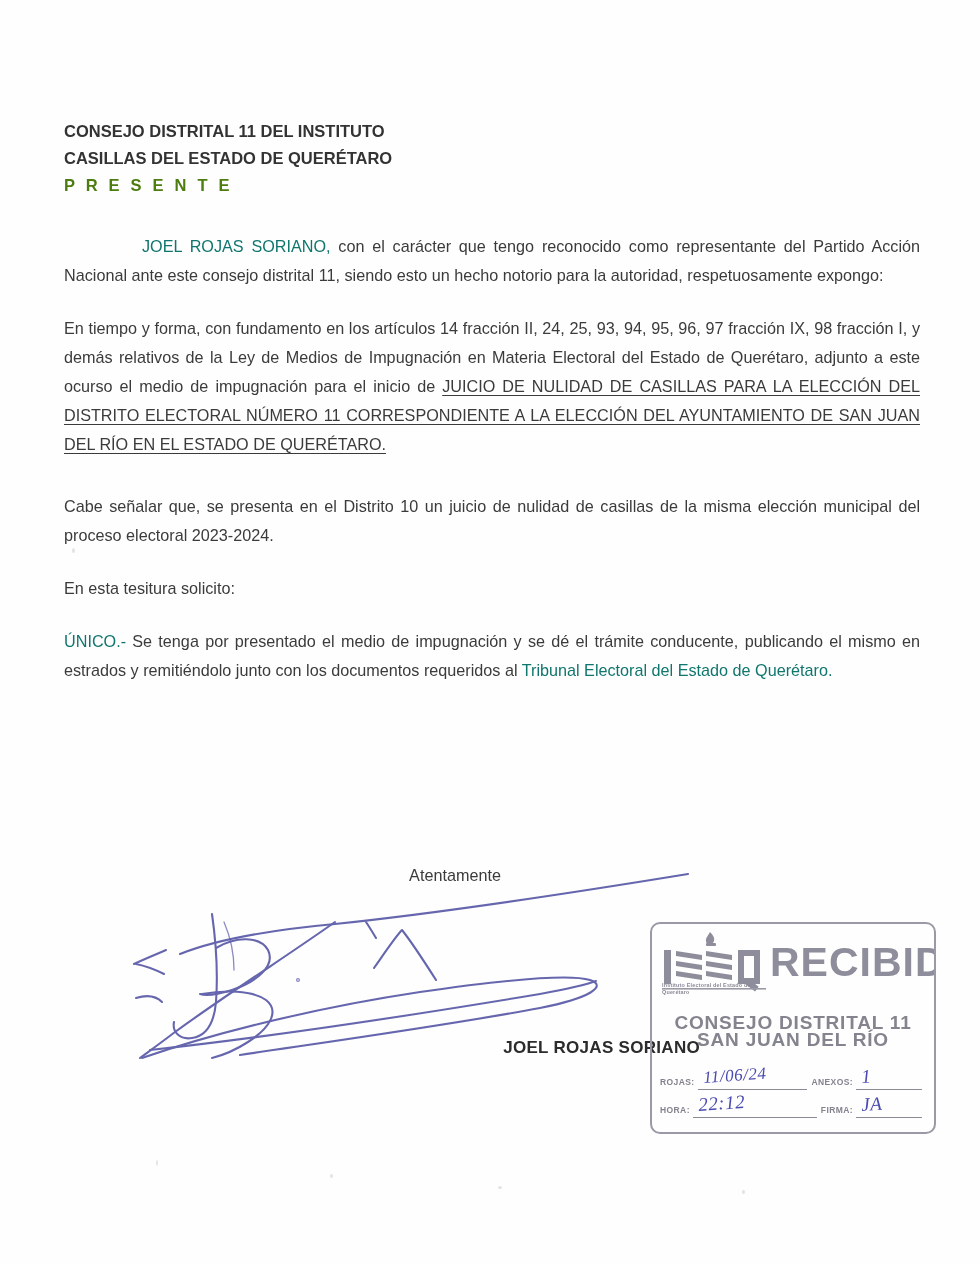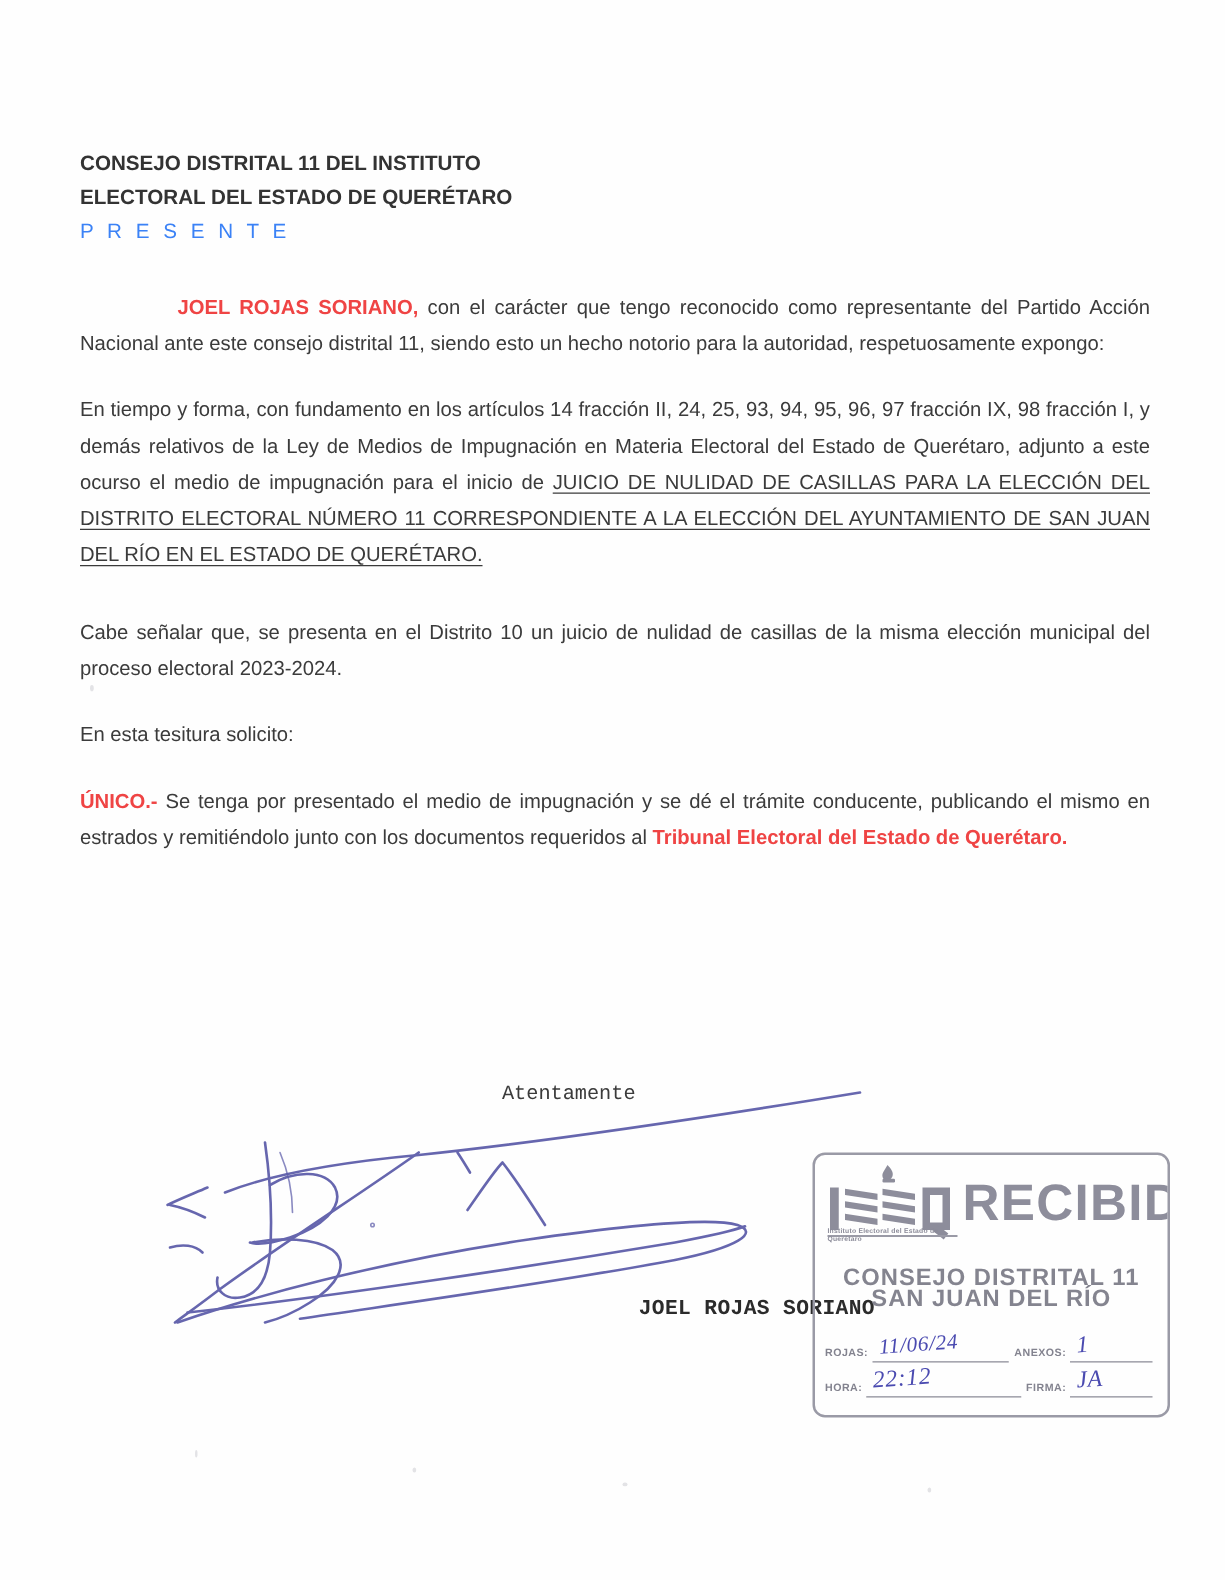--- a/index.html
+++ b/index.html
@@ -42,60 +42,59 @@
     left: 64px;
     width: 520px;
   }
   .addressee-line {
     font-weight: bold;
     font-size: 16.5px;
     line-height: 27px;
     color: #333333;
   }
   .addressee-presente {
-    font-weight: normal;
+    font-weight: bold;
     font-size: 16.5px;
     line-height: 27px;
     letter-spacing: 3.2px;
-    color: #3b82f6;
+    color: #4d7c0f;
   }
 
   
   .body-area {
     position: absolute;
     top: 232px;
     left: 64px;
     width: 856px;
   }
   .para {
     font-size: 16.2px;
     line-height: 29px;
     text-align: justify;
     text-justify: inter-word;
     color: #3b3b3b;
     margin: 0 0 19px 0;
   }
   .para.indent-first {
     text-indent: 78px;
   }
-  .para b { font-weight: bold; color: #ef4444; }
+  .para b { font-weight: normal; color: #0f766e; }
   .para .u {
     text-decoration: underline;
     text-underline-offset: 2.5px;
   }
   .gap-small { height: 5px; }
   .gap-med { height: 14px; }
 
   
   .sig-block {
     position: absolute;
     top: 866px;
     left: 0;
     width: 980px;
-    font-family: Liberation Mono, monospace;
   }
   .atentamente {
     text-align: center;
     font-size: 16.2px;
     color: #3b3b3b;
     margin-left: -70px;
   }
   .sig-wrap {
     position: absolute;
     top: -4px;
@@ -224,21 +223,21 @@
   }
 </style>
 </head>
 <body>
 
 <div class="page">
 
 
   <div class="addressee">
     <div class="addressee-line">CONSEJO DISTRITAL 11 DEL INSTITUTO</div>
-    <div class="addressee-line">ELECTORAL DEL ESTADO DE QUERÉTARO</div>
+    <div class="addressee-line">CASILLAS DEL ESTADO DE QUERÉTARO</div>
     <div class="addressee-presente">P R E S E N T E</div>
   </div>
 
   <div class="body-area">
 
     <p class="para indent-first"><b>JOEL ROJAS SORIANO,</b><span> con el carácter que tengo reconocido como representante del Partido Acción Nacional ante este consejo distrital 11, siendo esto un hecho notorio para la autoridad, respetuosamente expongo:</span></p>
 
     <div class="gap-small"></div>
 
     <p class="para"><span>En tiempo y forma, con fundamento en los artículos 14 fracción II, 24, 25, 93, 94, 95, 96, 97 fracción IX, 98 fracción I, y demás relativos de la Ley de Medios de Impugnación en Materia Electoral del Estado de Querétaro, adjunto a este ocurso el medio de impugnación para el inicio de </span><span class="u">JUICIO DE NULIDAD DE CASILLAS PARA LA ELECCIÓN DEL DISTRITO ELECTORAL NÚMERO 11 CORRESPONDIENTE A LA ELECCIÓN DEL AYUNTAMIENTO DE SAN JUAN DEL RÍO EN EL ESTADO DE QUERÉTARO.</span></p>

